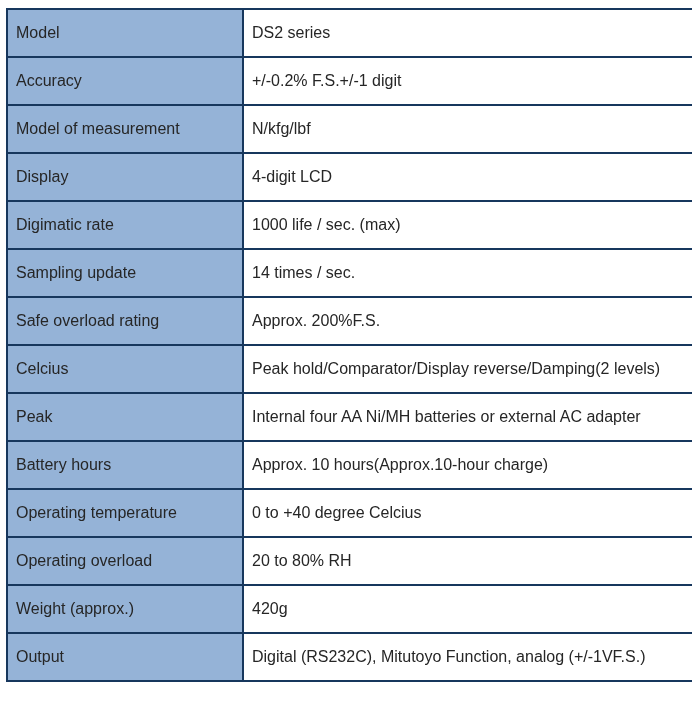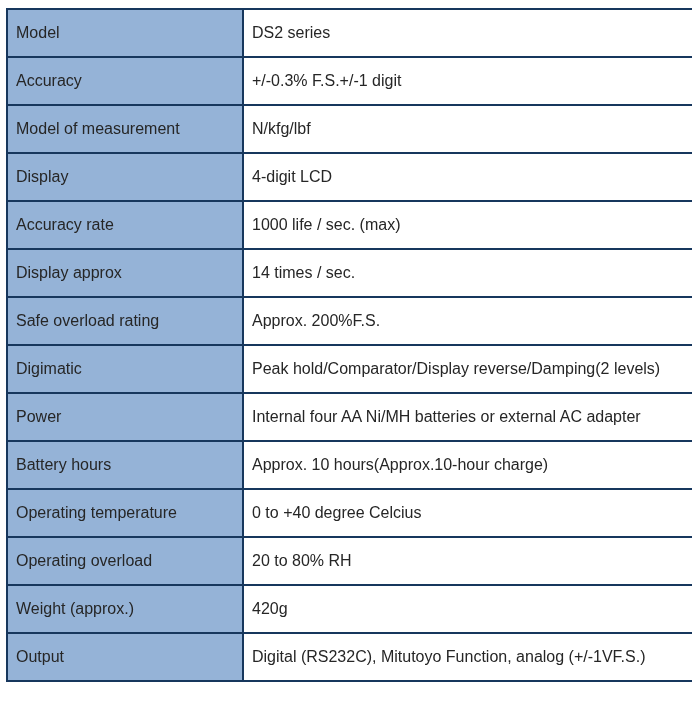--- a/index.html
+++ b/index.html
@@ -52,21 +52,21 @@
     <td class="value-cell">
       <span class="value-text">DS2 series</span>
     </td>
   </tr>
 
   <tr>
     <td class="label-cell">
       <span class="label-text">Accuracy</span>
     </td>
     <td class="value-cell">
-      <span class="value-text">+/-0.3% F.S.+/-1 digit</span>
+      <span class="value-text">+/-0.2% F.S.+/-1 digit</span>
     </td>
   </tr>
 
   <tr>
     <td class="label-cell">
       <span class="label-text">Model of measurement</span>
     </td>
     <td class="value-cell">
       <span class="value-text">N/kfg/lbf</span>
     </td>
@@ -76,57 +76,57 @@
     <td class="label-cell">
       <span class="label-text">Display</span>
     </td>
     <td class="value-cell">
       <span class="value-text">4-digit LCD</span>
     </td>
   </tr>
 
   <tr>
     <td class="label-cell">
-      <span class="label-text">Accuracy rate</span>
+      <span class="label-text">Digimatic rate</span>
     </td>
     <td class="value-cell">
       <span class="value-text">1000 life / sec.  (max)</span>
     </td>
   </tr>
 
   <tr>
     <td class="label-cell">
-      <span class="label-text">Display approx</span>
+      <span class="label-text">Sampling update</span>
     </td>
     <td class="value-cell">
       <span class="value-text">14 times / sec.</span>
     </td>
   </tr>
 
   <tr>
     <td class="label-cell">
       <span class="label-text">Safe overload rating</span>
     </td>
     <td class="value-cell">
       <span class="value-text">Approx. 200%F.S.</span>
     </td>
   </tr>
 
   <tr>
     <td class="label-cell">
-      <span class="label-text">Digimatic</span>
+      <span class="label-text">Celcius</span>
     </td>
     <td class="value-cell">
       <span class="value-text">Peak hold/Comparator/Display reverse/Damping(2 levels)</span>
     </td>
   </tr>
 
   <tr>
     <td class="label-cell">
-      <span class="label-text">Power</span>
+      <span class="label-text">Peak</span>
     </td>
     <td class="value-cell">
       <span class="value-text">Internal four AA Ni/MH batteries or external AC adapter</span>
     </td>
   </tr>
 
   <tr>
     <td class="label-cell">
       <span class="label-text">Battery hours</span>
     </td>

